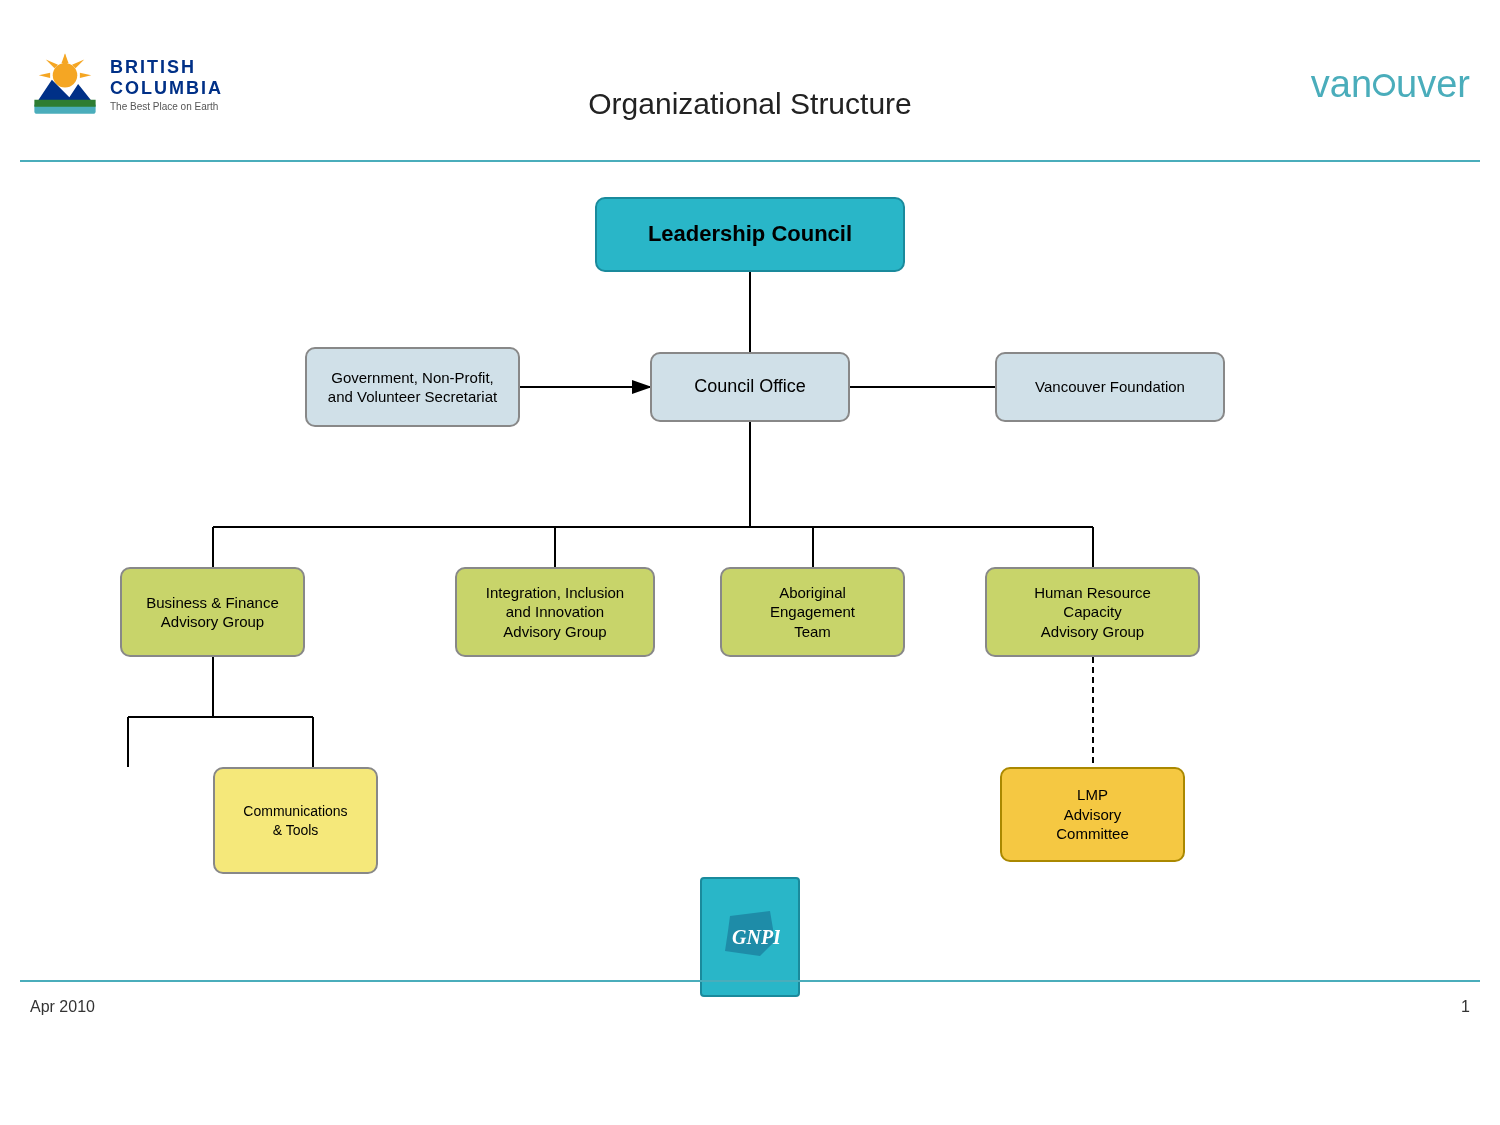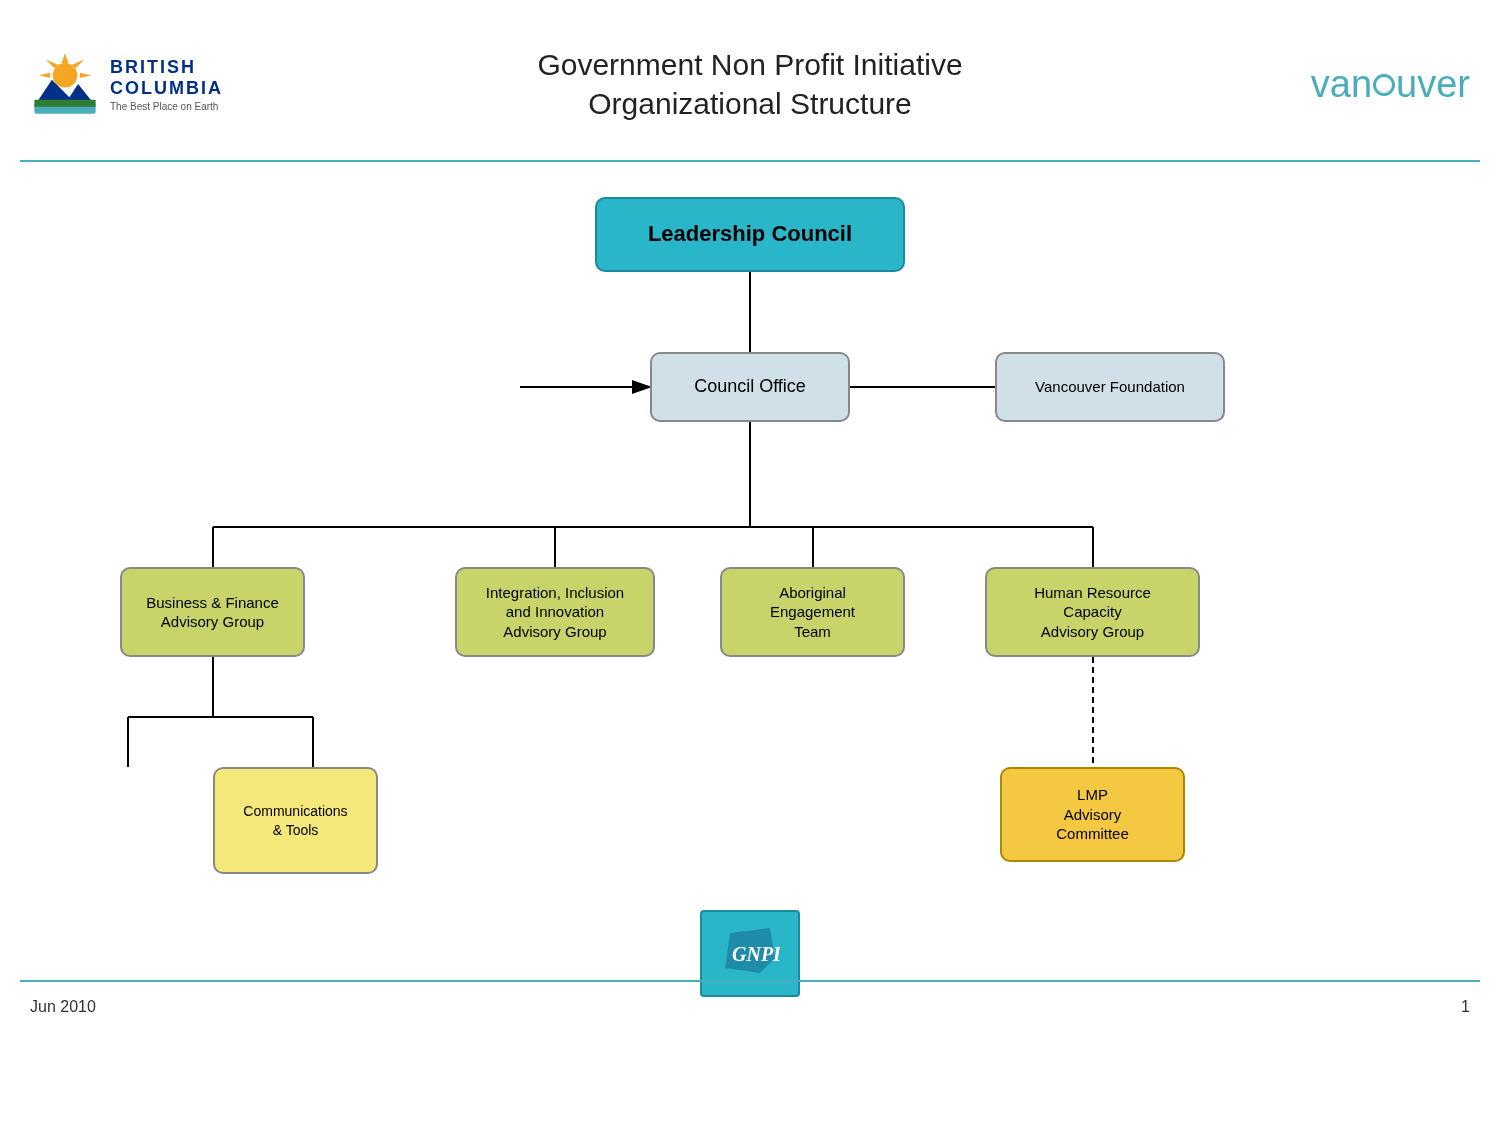--- a/index.html
+++ b/index.html
@@ -272,21 +272,21 @@
       color: #333;
     }
 
     
     .gnpi-logo {
       position: absolute;
       bottom: 40px;
       left: 50%;
       transform: translateX(-50%);
       width: 100px;
-      height: 87px;
+      height: 120px;
       background: #29b6c8;
       border: 2px solid #1a8a9c;
       display: flex;
       align-items: center;
       justify-content: center;
       border-radius: 4px;
       text-decoration: underline;
     }
     .gnpi-logo-text {
       font-size: 22px;
@@ -340,21 +340,21 @@
     </svg>
     <div class="bc-logo-text">
       <span class="british">BRITISH</span>
       <span class="columbia">COLUMBIA</span>
       <span class="tagline">The Best Place on Earth</span>
     </div>
   </div>
 
   <div class="header-title">
     <h1>
-      <span>Government Non Profit Initiative</span><br>
+      <br>
       <span>Organizational Structure</span>
     </h1>
   </div>
 
   <div class="vf-logo">
     <div class="vf-logo-text">
       <span>van<span class="circle-o"></span>uver</span>
     </div>
   </div>
 </div>
@@ -404,20 +404,23 @@
   </svg>
 
   <div class="node node-leadership">
     <span>Leadership Council</span>
   </div>
 
   <div class="node node-council-office">
     <span>Council Office</span>
   </div>
 
+  <div class="node node-govt-secretariat">
+    <span>Government, Non-Profit,<br>and Volunteer Secretariat</span>
+  </div>
 
   <div class="node node-vancouver-foundation">
     <span>Vancouver Foundation</span>
   </div>
 
   <div class="node node-bfag">
     <span>Business &amp; Finance<br>Advisory Group</span>
   </div>
 
   <div class="node node-iiag">
@@ -435,21 +438,21 @@
 
   <div class="node node-comm-tools">
     <span>Communications<br>&amp; Tools</span>
   </div>
 
   <div class="node node-lmp">
     <span>LMP<br>Advisory<br>Committee</span>
   </div>
 
   <div class="footer">
-    <span class="footer-date">Jun 2010</span>
+    <span class="footer-date">Apr 2010</span>
     <span class="footer-page">1</span>
   </div>
 
   <div class="gnpi-logo">
     <div class="gnpi-logo-text">
       
       <svg width="60" height="55" viewBox="0 0 60 55">
         <polygon points="10,10 50,5 55,35 40,50 5,45 8,25" fill="#1a7a9a" opacity="0.7"></polygon>
         <text x="12" y="38" font-size="20" font-style="italic" font-weight="bold" fill="white" font-family="Times New Roman, serif">GNPI</text>
       </svg>

